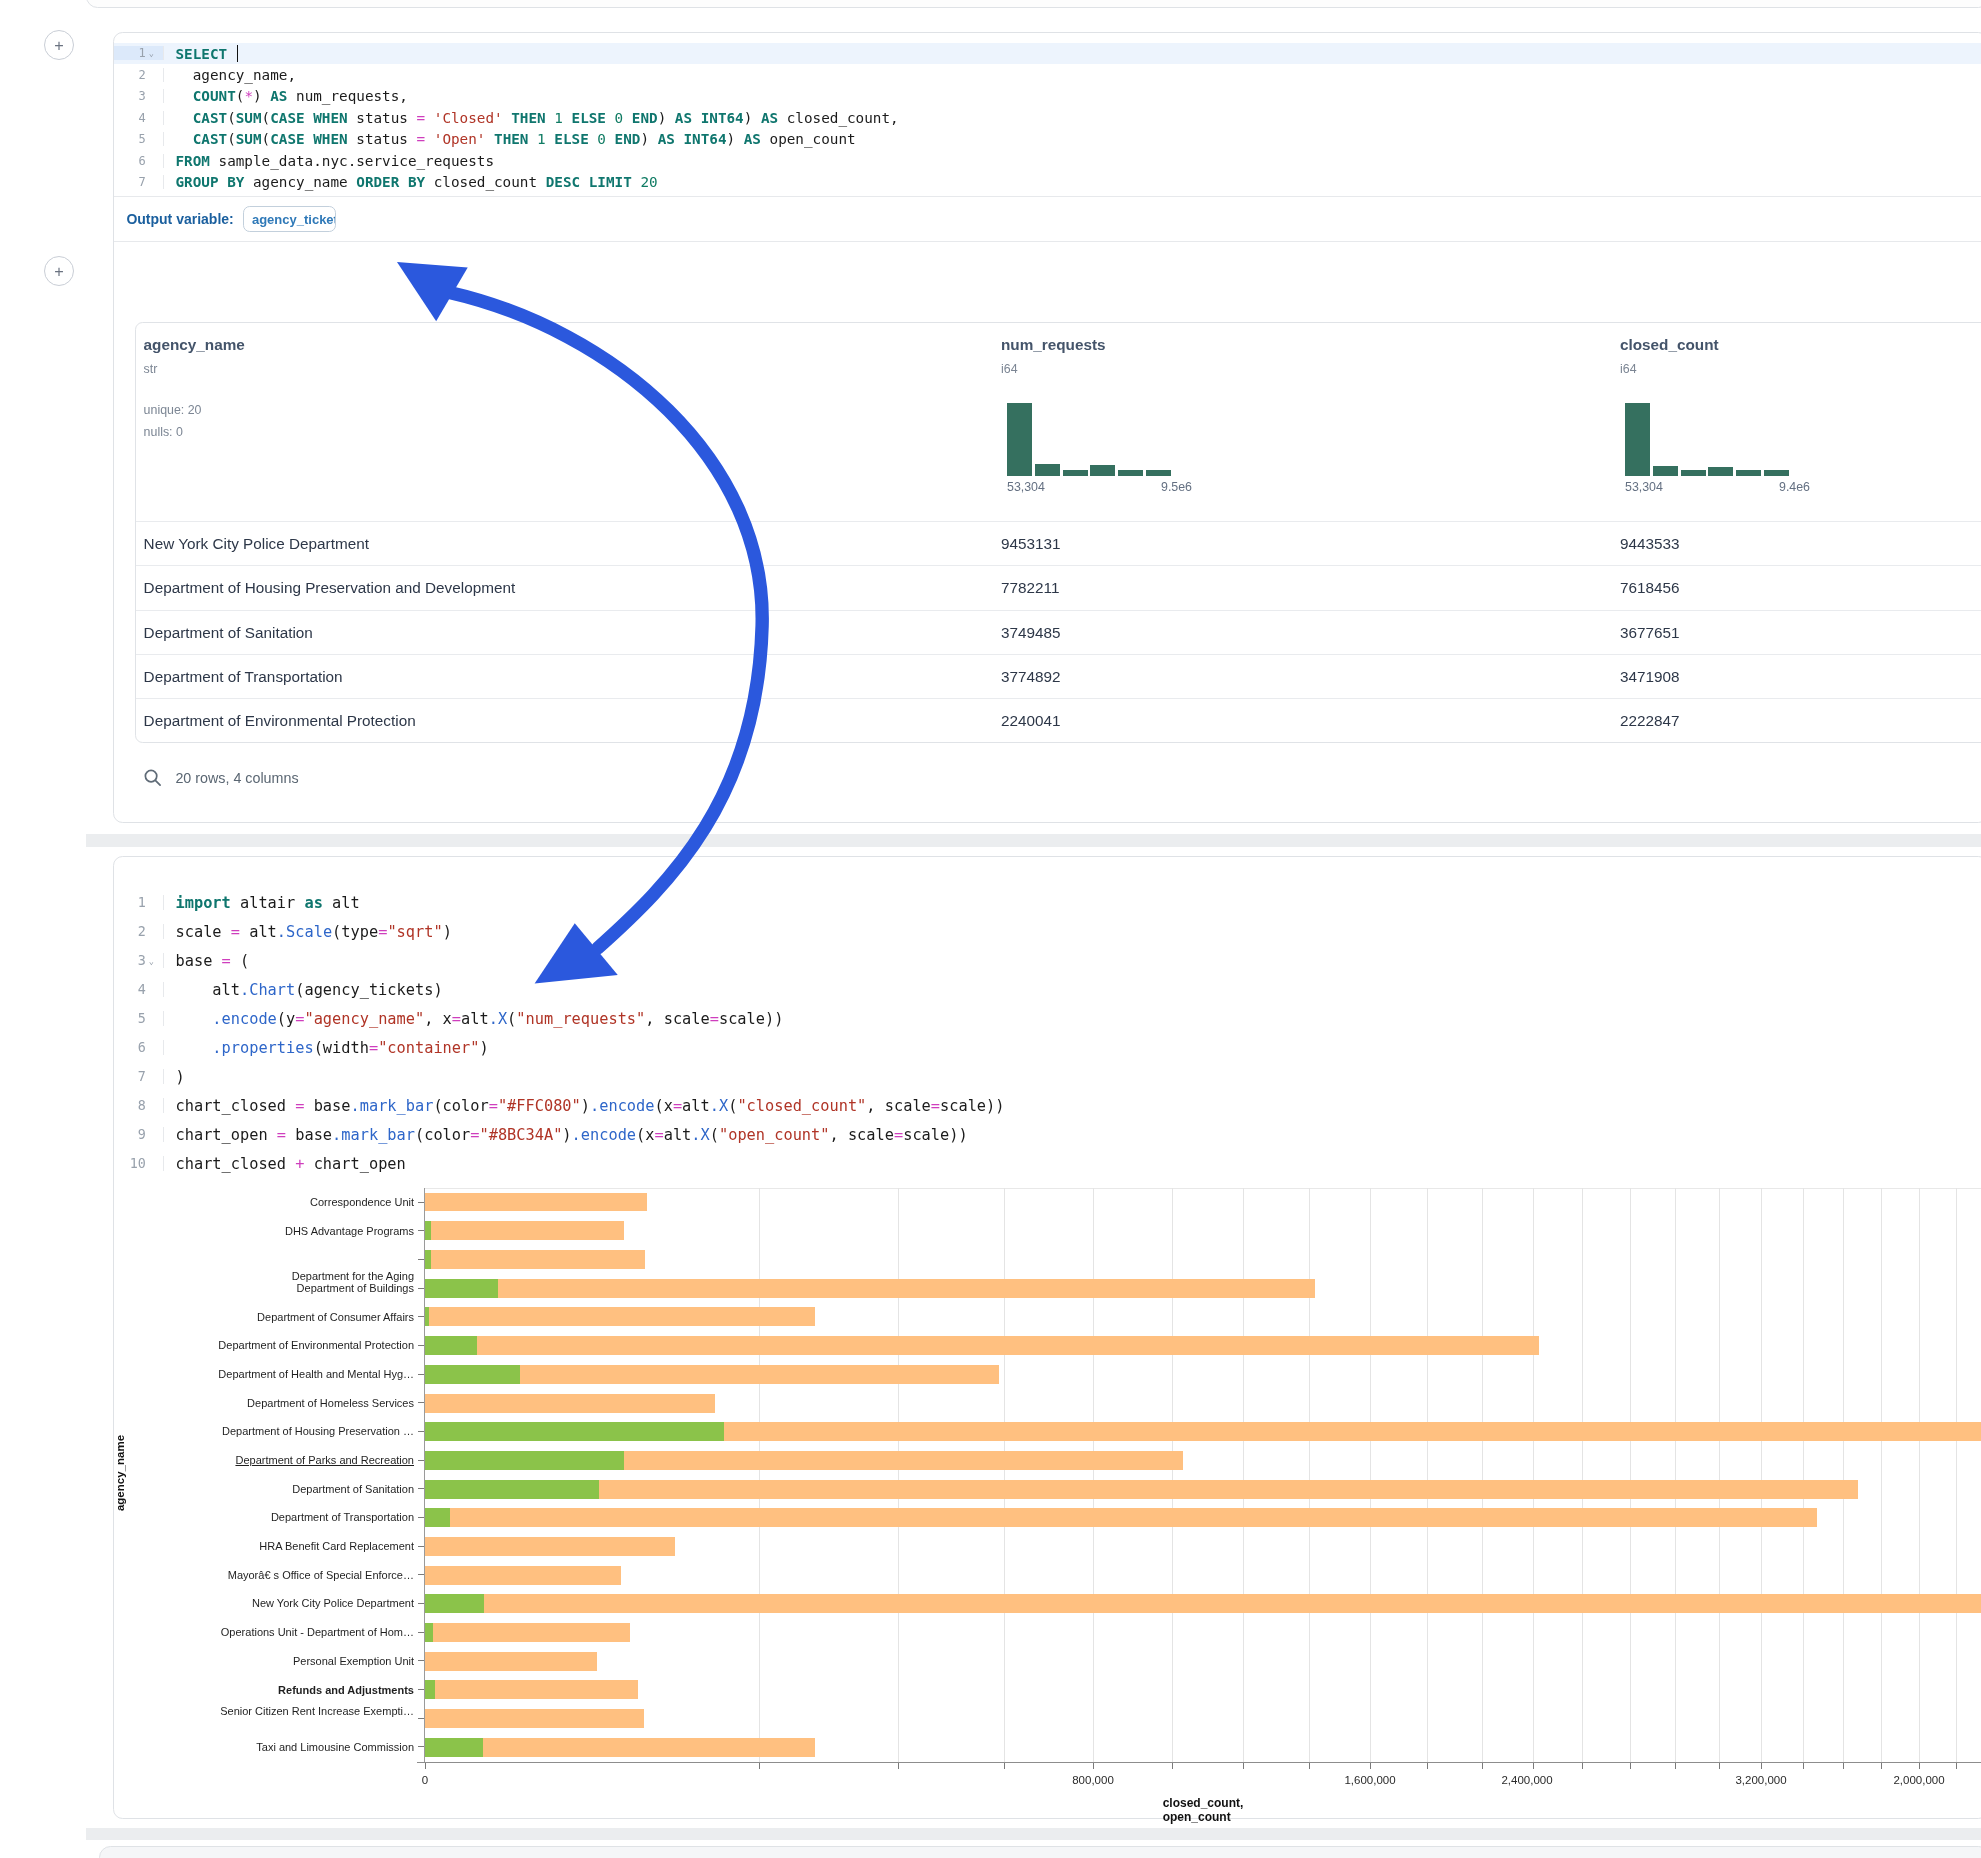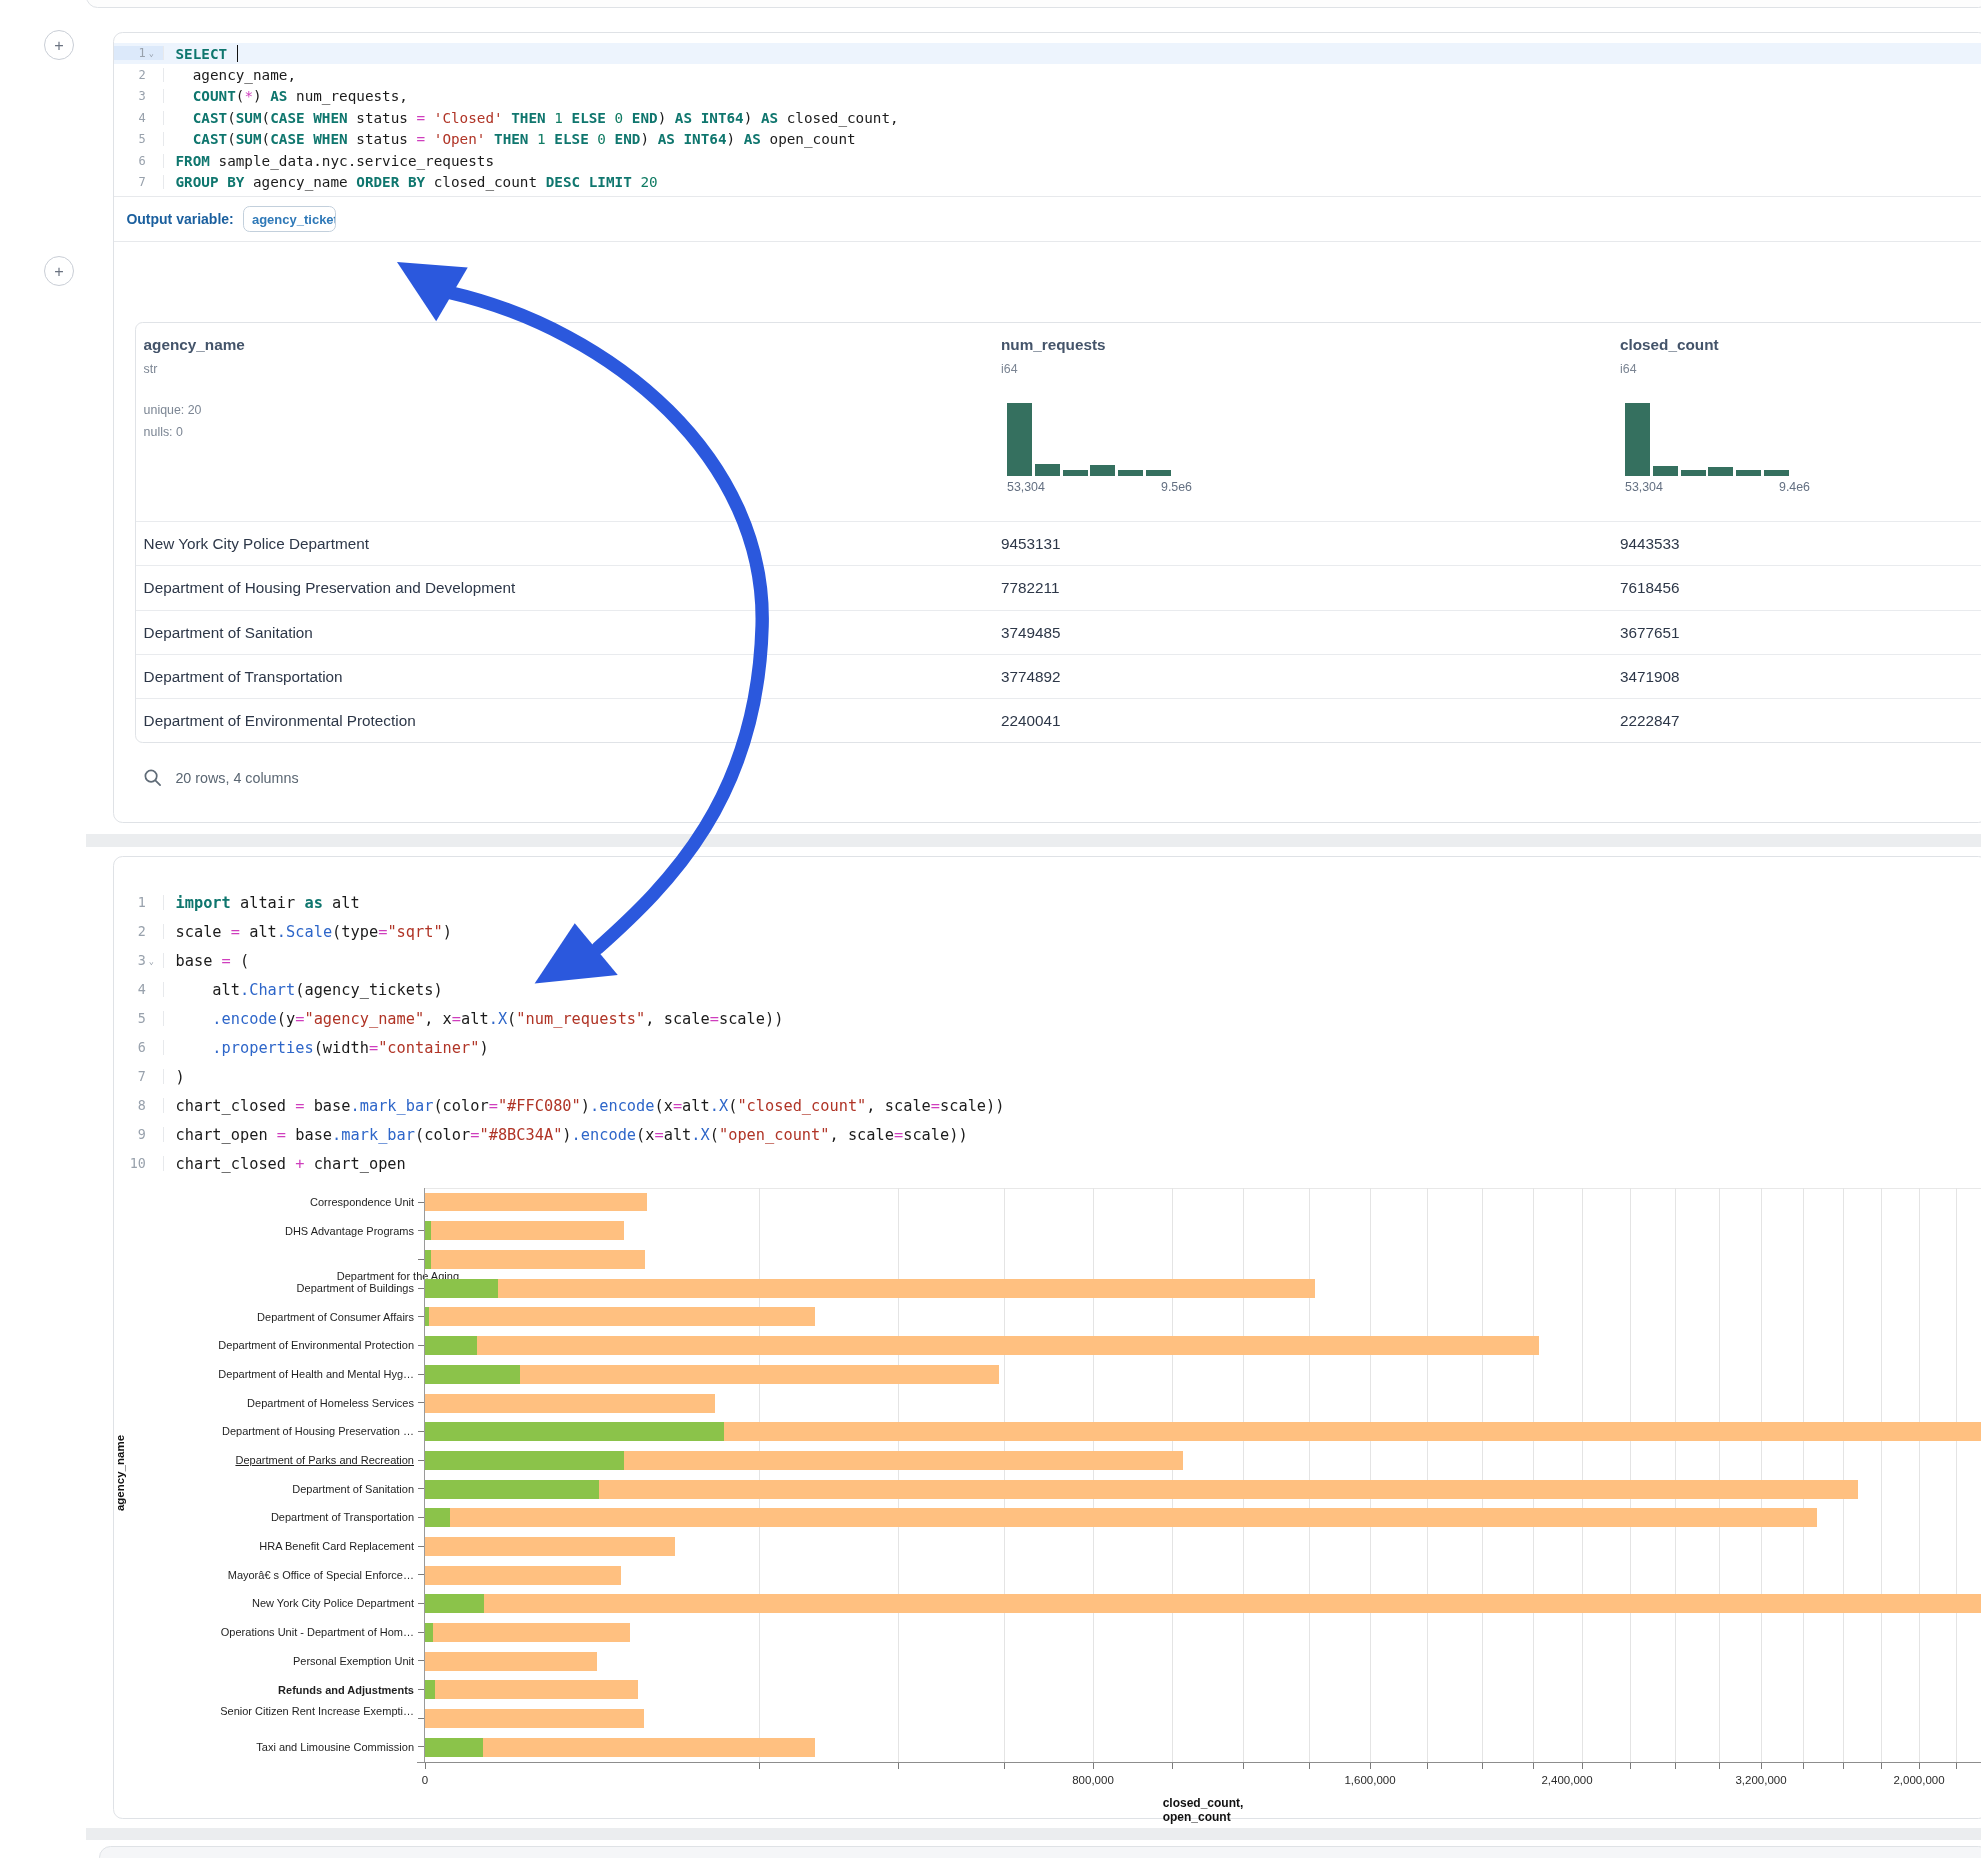--- a/index.html
+++ b/index.html
@@ -171,21 +171,21 @@
       <div class="code-line"><span class="gutter">10<span class="nofold"></span></span><span class="line-body"><span class="tk-t">chart_closed </span><span class="tk-o">+</span><span class="tk-t"> chart_open</span></span></div>
     </div>
 </div>
 
 <div class="axis-title-y" style="left:67px;top:1467px;width:105px;text-align:center;">agency_name</div>
 <div id="ylabels" style="position:absolute;left:0;top:1188px;">
     <div class="ylab" style="top: 0px;">Correspondence Unit</div>
     <div class="ytick" style="left: 418px; top: 13.6px;"></div>
     <div class="ylab" style="top: 29px;">DHS Advantage Programs</div>
     <div class="ytick" style="left: 418px; top: 42px;"></div>
-    <div class="ylab" style="top: 74px; padding-left: 45px;">Department for the Aging</div>
+    <div class="ylab" style="top: 74px;">Department for the Aging</div>
     <div class="ytick" style="left: 418px; top: 71px;"></div>
     <div class="ylab" style="top: 86px;">Department of Buildings</div>
     <div class="ytick" style="left: 418px; top: 100px;"></div>
     <div class="ylab" style="top: 115px;">Department of Consumer Affairs</div>
     <div class="ytick" style="left: 418px; top: 128px;"></div>
     <div class="ylab" style="top: 143px;">Department of Environmental Protection</div>
     <div class="ytick" style="left: 418px; top: 157px;"></div>
     <div class="ylab" style="top: 172px;">Department of Health and Mental Hyg…</div>
     <div class="ytick" style="left: 418px; top: 186px;"></div>
     <div class="ylab" style="top: 201px;">Department of Homeless Services</div>
@@ -294,21 +294,21 @@
     <div class="xtick" style="left: 1294px; top: 1px;"></div>
     <div class="xtick" style="left: 1336px; top: 1px;"></div>
     <div class="xtick" style="left: 1378px; top: 1px;"></div>
     <div class="xtick" style="left: 1418px; top: 1px;"></div>
     <div class="xtick" style="left: 1456px; top: 1px;"></div>
     <div class="xtick" style="left: 1494px; top: 1px;"></div>
     <div class="xtick" style="left: 1531px; top: 1px;"></div>
     <div class="xlab" style="left: 0px; top: 11.5px;">0</div>
     <div class="xlab" style="left: 668px; top: 11.5px;">800,000</div>
     <div class="xlab" style="left: 945px; top: 11.5px;">1,600,000</div>
-    <div class="xlab" style="left: 1142px; top: 11.5px;">2,400,000</div>
+    <div class="xlab" style="left: 1102px; top: 11.5px;">2,400,000</div>
     <div class="xlab" style="left: 1336px; top: 11.5px;">3,200,000</div>
     <div class="xlab" style="left: 1494px; top: 11.5px;">2,000,000</div>
     <div class="axis-title-x" style="left: 778px; top: 34px;">closed_count, open_count</div>
   </div>
 
 <div class="gap-band" style="left:86px;top:1828px;width:1896px;height:11.5px;"></div>
 <div style="position:absolute;left:99px;top:1846px;width:1889px;height:38px;background:#f5f6f8;border:1.4px solid #dfe2e6;border-radius:11.5px;"></div>
 
 <svg width="1982" height="1858" viewBox="0 0 2073 1944" style="position:absolute;left:0;top:0;pointer-events:none;z-index:50;">
   <path d="M 470 306 C 640 345, 802 480, 797 655 C 792 835, 700 925, 625 992" fill="none" stroke="#2b58dd" stroke-width="14" stroke-linecap="round"></path>

